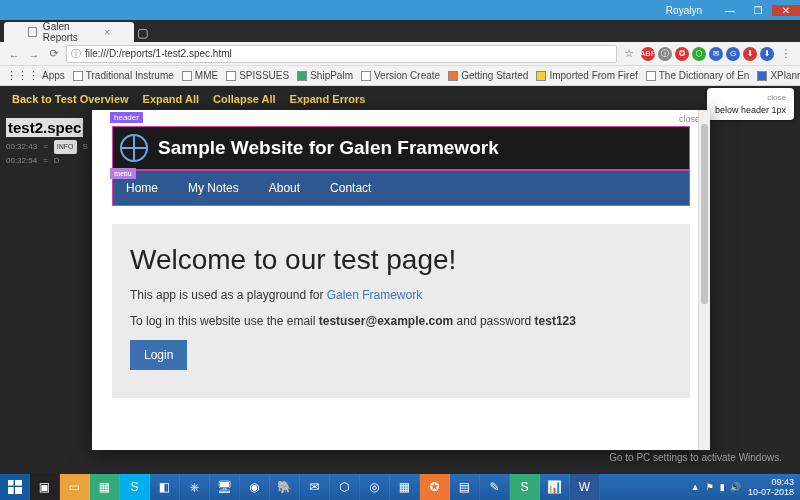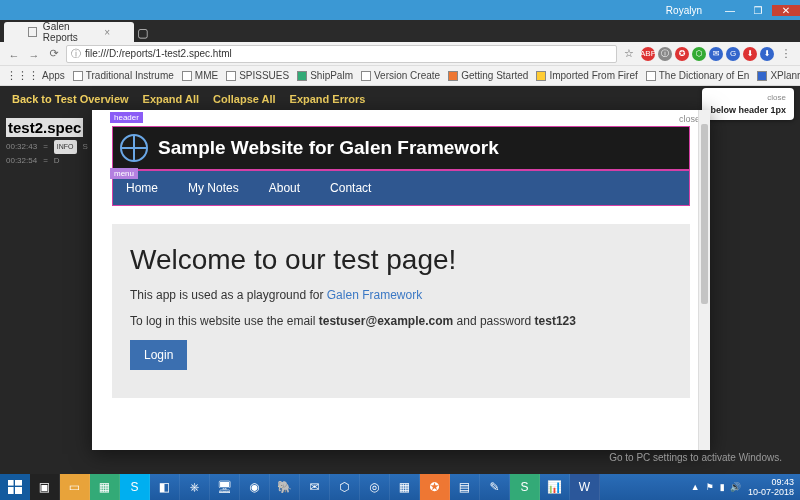--- a/index.html
+++ b/index.html
@@ -38,21 +38,21 @@
   .tooltip { position: absolute; top: 88px; right: 6px; background: #fff; color: #222; font-size: 9px; padding: 4px 8px; border-radius: 4px; box-shadow: 0 1px 4px rgba(0,0,0,0.4); text-align: right; line-height: 12px; }
   .tooltip .cl { color: #888; font-size: 8px; }
 
   
   .modal { position: absolute; left: 92px; top: 110px; width: 618px; height: 340px; background: #fff; box-shadow: 0 4px 20px rgba(0,0,0,0.5); }
   .modal .close { position: absolute; top: 4px; right: 10px; font-size: 9px; color: #888; }
   .modal .scroll { position: absolute; right: 0; top: 0; bottom: 0; width: 12px; background: #f0f0f0; border-left: 1px solid #ddd; }
   .modal .scroll .thumb { position: absolute; left: 2px; right: 2px; top: 14px; height: 180px; background: #c4c4c4; border-radius: 2px; }
   .modal-inner { position: absolute; left: 20px; right: 20px; top: 16px; }
   .hdrtag { position: absolute; left: -2px; top: -14px; background: #8b5cf6; color: #fff; font-size: 8px; padding: 1px 4px; z-index: 3; }
-  .menutag { position: absolute; left: -2px; top: 42px; background: #b480e0; color: #fff; font-size: 8px; padding: 1px 4px; z-index: 3; }
+  .menutag { position: absolute; left: -2px; top: 42px; background: #b480e0; color: #fff; font-size: 8px; padding: 1px 4px; z-index: 3; font-family: Liberation Serif, serif; }
   .siteheader { background: #1a1a1a; height: 44px; display: flex; align-items: center; gap: 10px; padding: 0 8px; outline: 1px solid #d63fa5; outline-offset: -1px; }
   .globe { width: 28px; height: 28px; border: 2px solid #6aa7e6; border-radius: 50%; position: relative; }
   .globe::before, .globe::after { content: ''; position: absolute; background: #6aa7e6; }
   .globe::before { left: 0; right: 0; top: 50%; height: 2px; transform: translateY(-50%);}
   .globe::after { top: 0; bottom: 0; left: 50%; width: 2px; transform: translateX(-50%);}
   .sitetitle { color: #fff; font-size: 19px; font-weight: bold; }
   .sitemenu { background: #2f5790; height: 36px; display: flex; align-items: center; gap: 30px; padding: 0 14px; outline: 1px solid #d63fa5; outline-offset: -1px; }
   .sitemenu a { color: #fff; font-size: 12px; }
   .content { background: #ebebeb; margin-top: 18px; padding: 20px 18px 28px 18px; }
   .content h1 { font-size: 28px; font-weight: normal; color: #222; margin-bottom: 12px; }
@@ -181,21 +181,21 @@
     </div>
   <div class="row">
       <span>00:32:54</span>
       <span>=</span>
       <span>D</span>
     </div>
 </div>
 
 <div class="tooltip">
   <div class="cl">close</div>
-  <div style="font-weight:bold">below header 1px</div>
+  <div style="font-weight:normal">below header 1px</div>
 </div>
 
 <div class="modal">
   <span class="close">close</span>
   <div class="scroll">
       <div class="thumb"></div>
     </div>
   <div class="modal-inner">
     <div class="hdrtag">header</div>
     <div class="menutag">menu</div>

